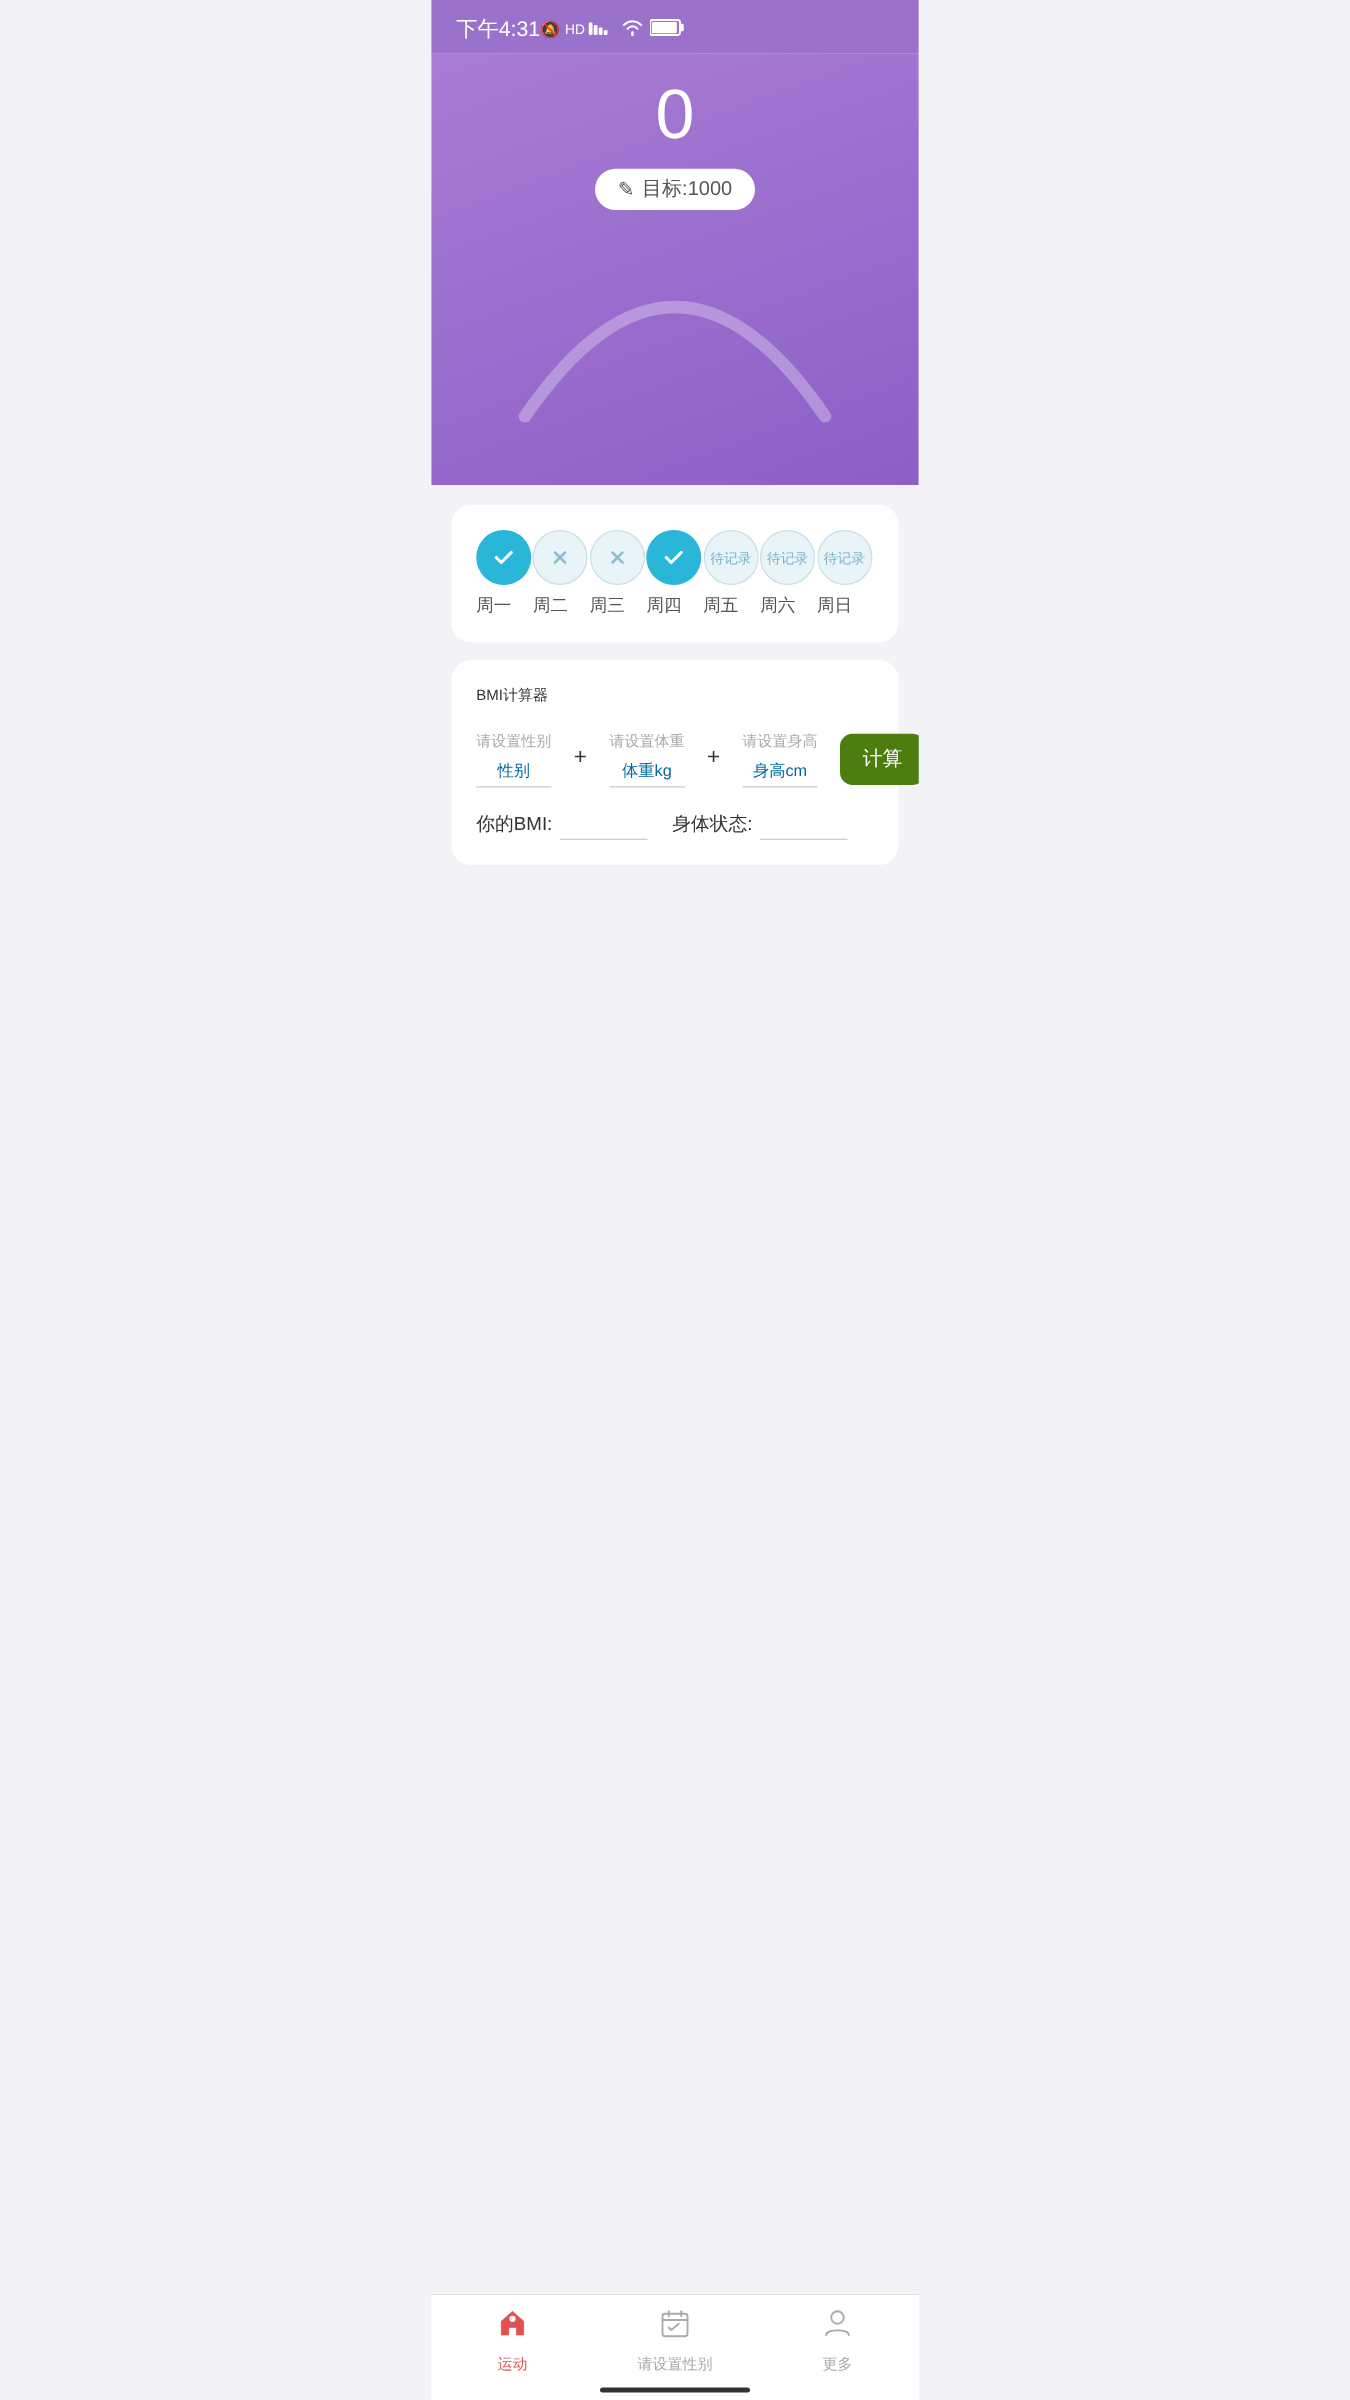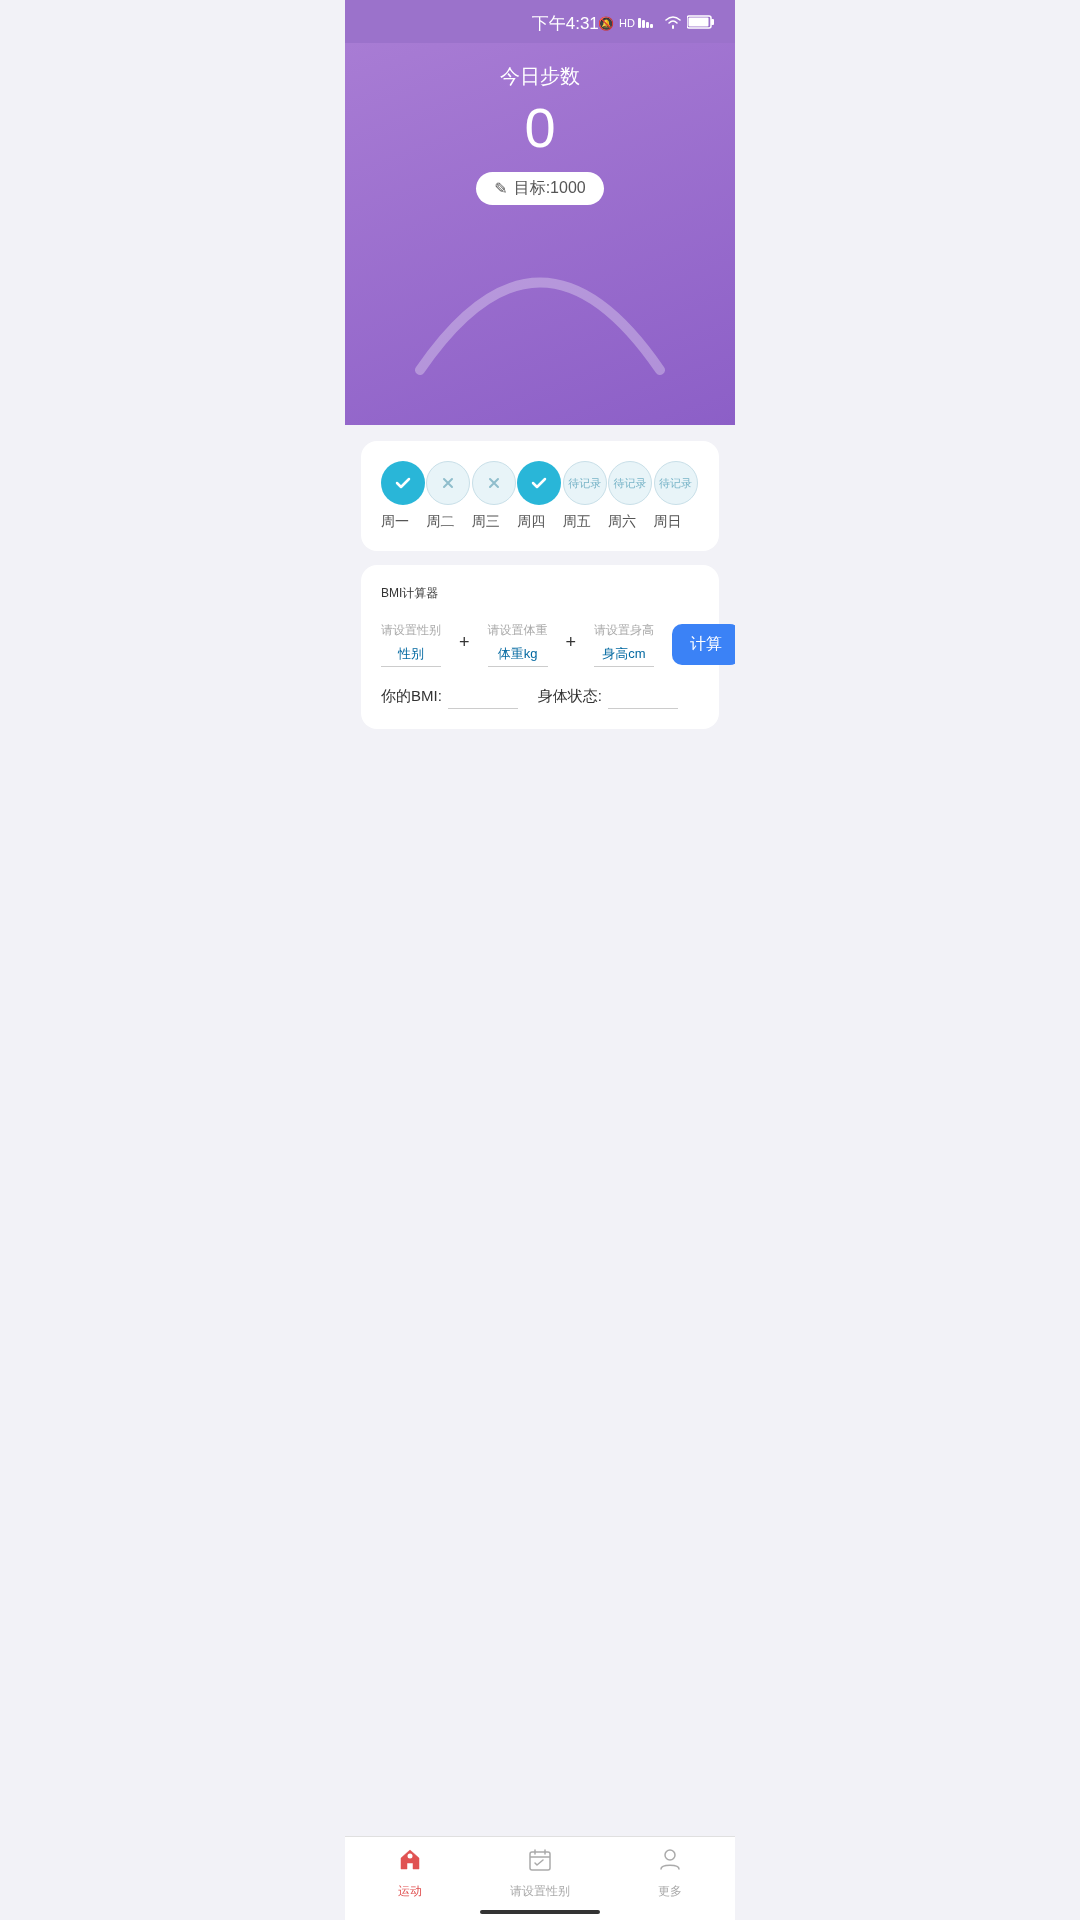--- a/index.html
+++ b/index.html
@@ -10,21 +10,21 @@
       width: 390px;
       min-height: 100vh;
       margin: 0 auto;
       position: relative;
       overflow-x: hidden;
     }
 
     
     .status-bar {
       display: flex;
-      justify-content: flex-end;
+      justify-content: flex-start;
       align-items: center;
       padding: 12px 20px 8px;
       background: #9b72cb;
     }
     .status-time {
       font-size: 17px;
       color: white;
       font-weight: 500;
     }
     .status-icons {
@@ -190,21 +190,21 @@
       padding: 2px 0;
       min-height: 24px;
     }
     .bmi-plus {
       font-size: 18px;
       color: #333;
       font-weight: 300;
       padding-bottom: 4px;
     }
     .calc-btn {
-      background: #3b82f6;
+      background: #4d7c0f;
       color: white;
       border: none;
       border-radius: 10px;
       padding: 10px 18px;
       font-size: 16px;
       cursor: pointer;
       font-family: inherit;
       white-space: nowrap;
     }
     .bmi-result {
@@ -312,21 +312,20 @@
       <svg width="28" height="16" viewBox="0 0 28 16">
         <rect x="0" y="2" width="24" height="12" rx="2" stroke="white" stroke-width="1.5" fill="none"></rect>
         <rect x="24" y="5" width="3" height="6" rx="1" fill="white"></rect>
         <rect x="1.5" y="3.5" width="20" height="9" rx="1" fill="white"></rect>
       </svg>
     </span>
   </div>
 </div>
 
 <div class="hero">
-  <div class="hero-title">今日步数</div>
   <div class="hero-steps">0</div>
   <div class="hero-goal">
     <span>✎</span>
     <span>目标:1000</span>
   </div>
   
   <div class="arc-container">
     <svg class="arc-svg" viewBox="0 0 280 160" fill="none">
       <path d="M 20 145 Q 140 -30 260 145" stroke="rgba(255,255,255,0.3)" stroke-width="10" fill="none" stroke-linecap="round"></path>
     </svg>

